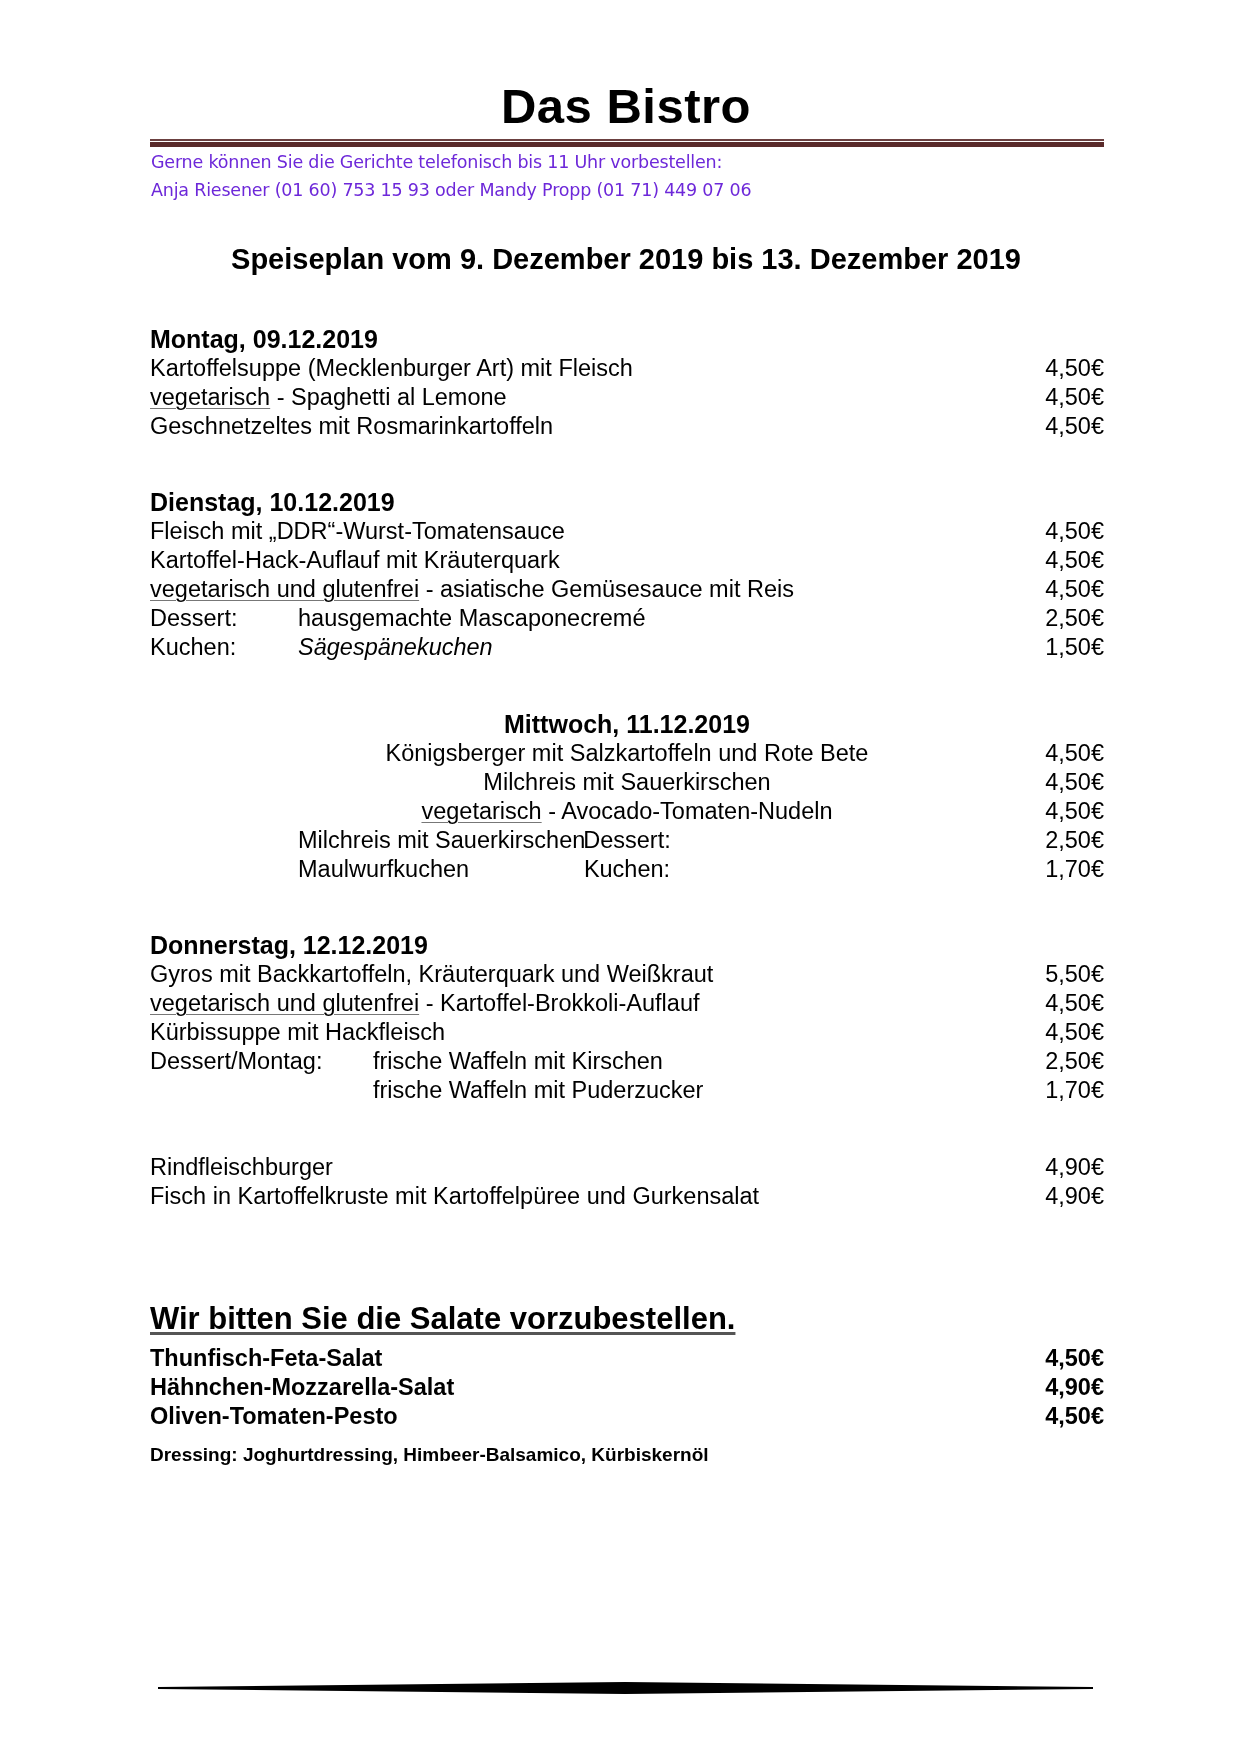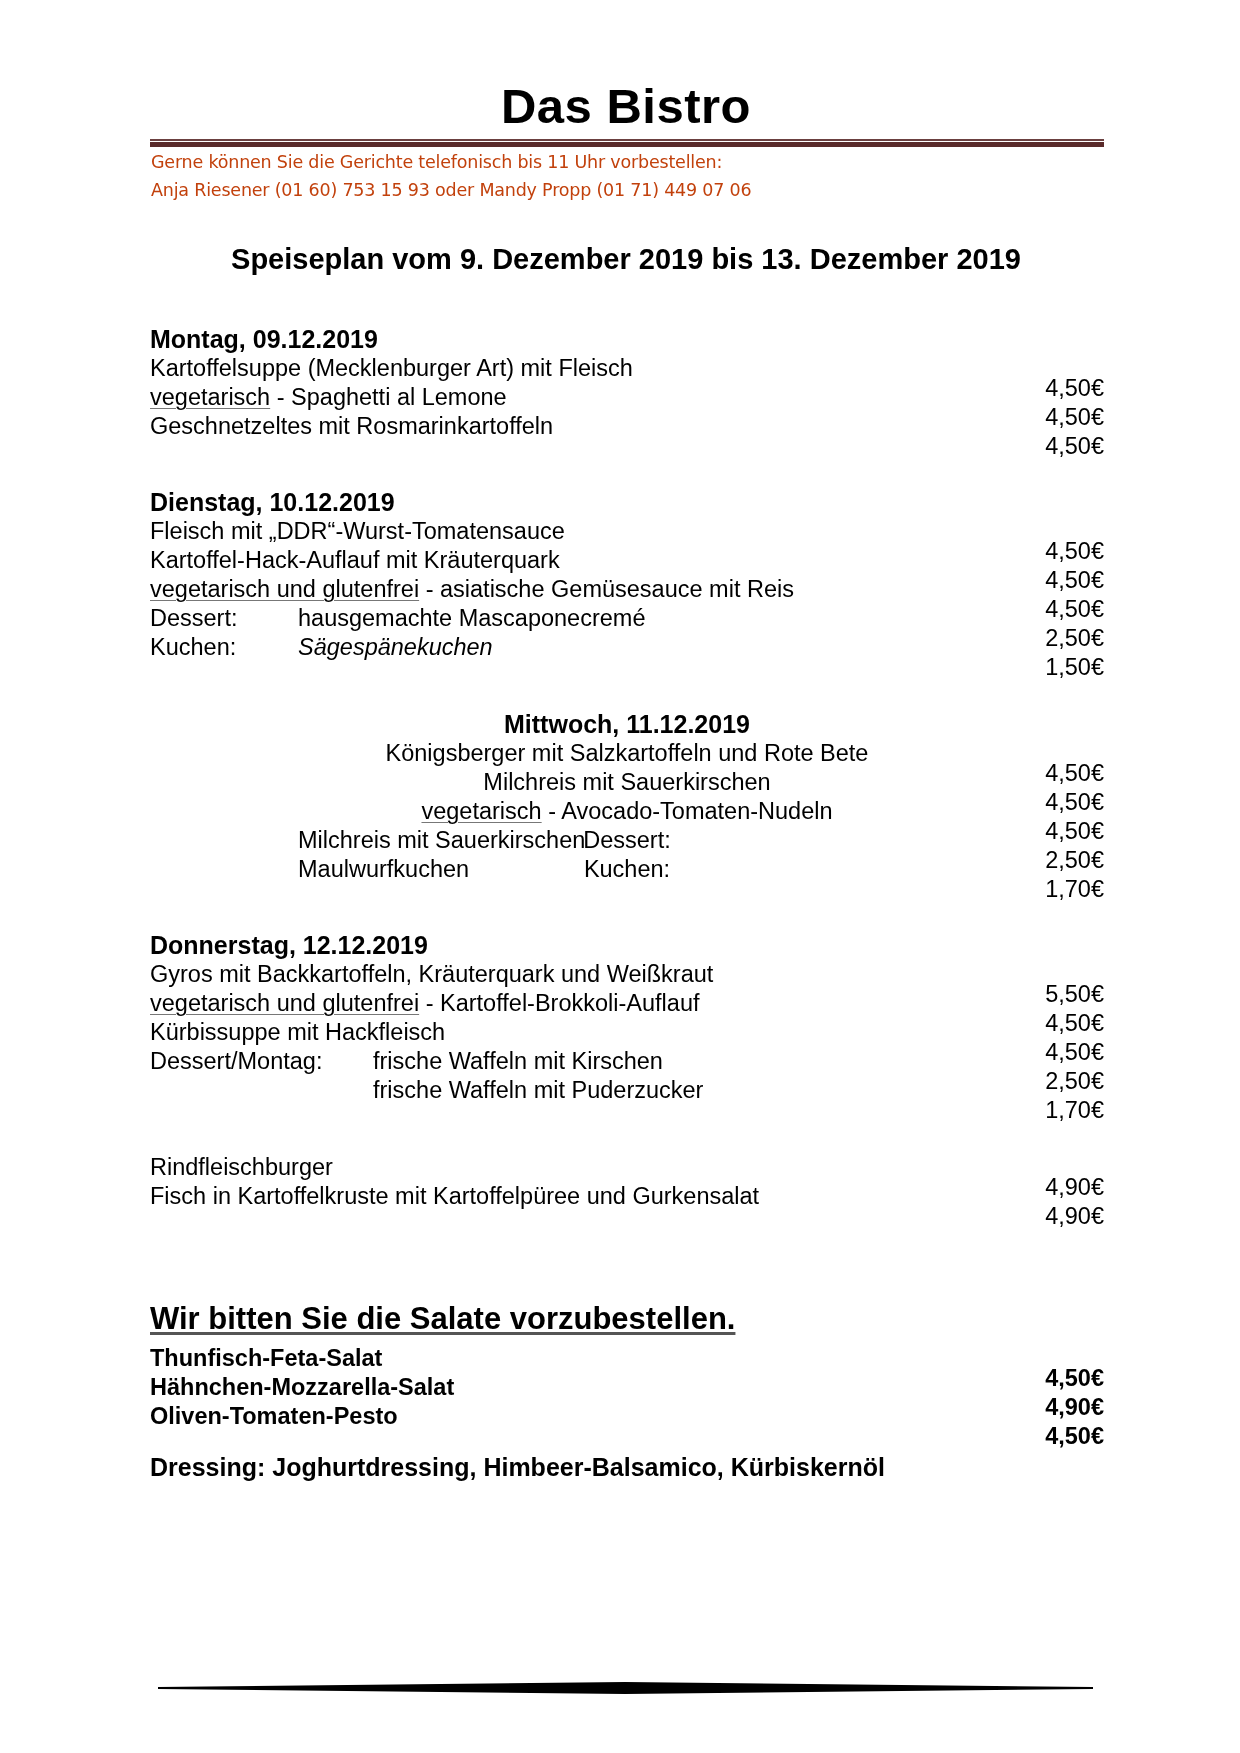--- a/index.html
+++ b/index.html
@@ -4,37 +4,37 @@
 <style>
   html, body { margin: 0; padding: 0; background: #ffffff; }
   body { width: 1240px; height: 1753px; position: relative; overflow: hidden;
          font-family: "Liberation Sans", sans-serif; color: #000; }
   .page { position: absolute; left: 0; top: 0; width: 1169px; height: 1753px; }
   .title { position: absolute; left: 0; width: 1252px; top: 76px; text-align: center;
            font-weight: bold; font-size: 49px; line-height: 60px; letter-spacing: 0.5px; }
   .rule-thin { position: absolute; left: 150px; width: 954px; top: 139px; height: 2px; background: #6b4040; }
   .rule-thick { position: absolute; left: 150px; width: 954px; top: 142px; height: 5px; background: #5a2a2a; }
   .contact { position: absolute; left: 151px; font-family: "DejaVu Sans", sans-serif;
-             font-size: 17.5px; line-height: 24px; color: #c2410c; letter-spacing: -0.2px; }
+             font-size: 17.5px; line-height: 24px; color: #6d28d9; letter-spacing: -0.2px; }
   .contact.l1 { top: 150px; }
   .contact.l2 { top: 178px; }
   .subtitle { position: absolute; left: 0; width: 1252px; top: 241px; text-align: center;
               font-weight: bold; font-size: 29px; line-height: 36px; }
   .section { position: absolute; left: 150px; width: 954px; }
   .day-head { font-weight: bold; font-size: 25px; line-height: 29px; height: 29px; }
   .row { position: relative; font-size: 23.5px; line-height: 29px; height: 29px; white-space: nowrap; }
-  .row .price { position: absolute; right: 0; top: 0; margin-top: 20px; }
+  .row .price { position: absolute; right: 0; top: 0; }
   .row .tag { text-decoration: underline; text-decoration-color: #777; text-underline-offset: 3px;
               text-decoration-thickness: 1px; }
   .row .label { display: inline-block; }
   .row .col2 { position: absolute; top: 0; }
   .salad-note { font-weight: bold; font-size: 31px; line-height: 29px; height: 29px;
                 text-decoration: underline; text-decoration-color: #555; text-underline-offset: 3px; }
   .salad .row { font-weight: bold; }
-  .dressing { font-weight: bold; font-size: 25px; line-height: 29px; margin-top: 22px; }
+  .dressing { font-weight: bold; font-size: 19px; line-height: 29px; margin-top: 9px; }
   .bottom-rule { position: absolute; left: 158px; top: 1679px; width: 935px; height: 18px; }
 </style>
 </head>
 <body>
 
 <div class="page">
 
   <div class="title">Das Bistro</div>
   <div class="rule-thin"></div>
   <div class="rule-thick"></div>

